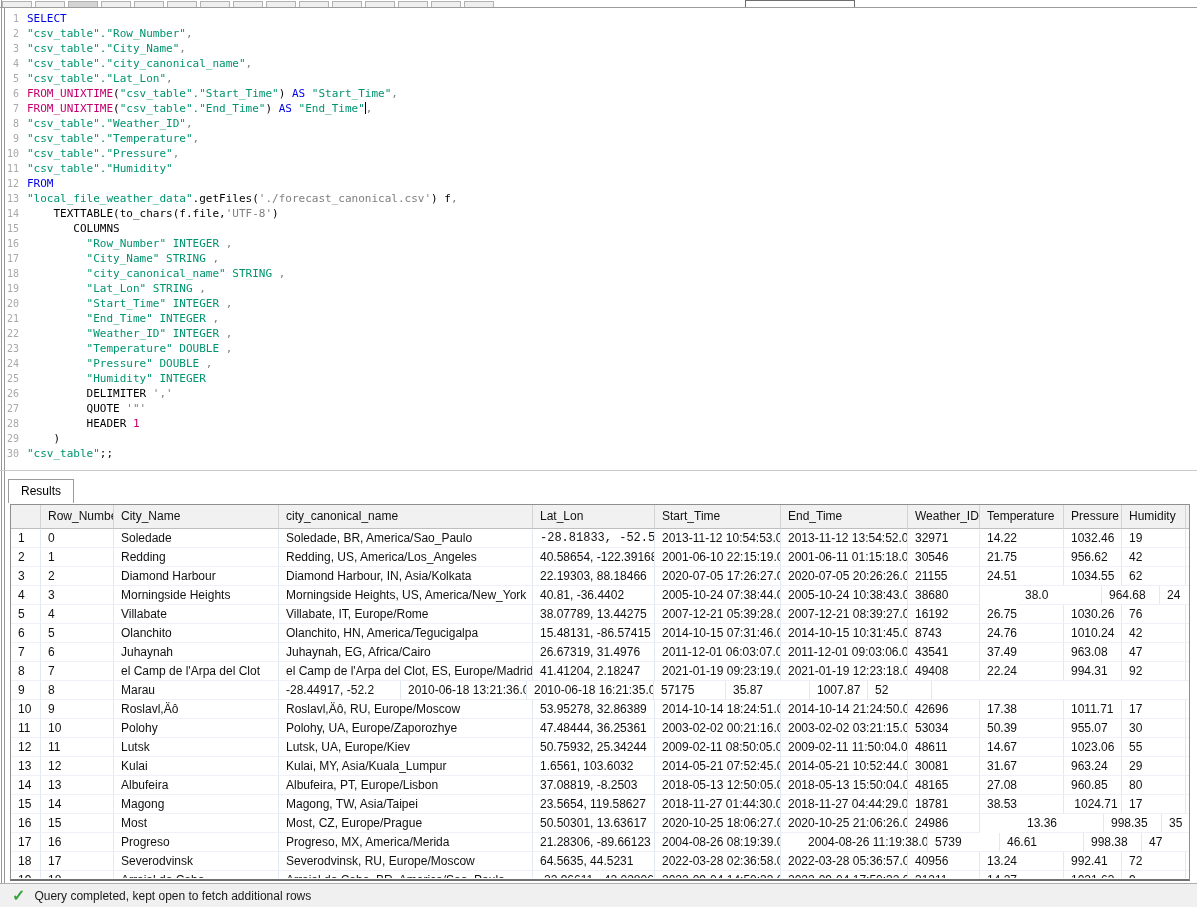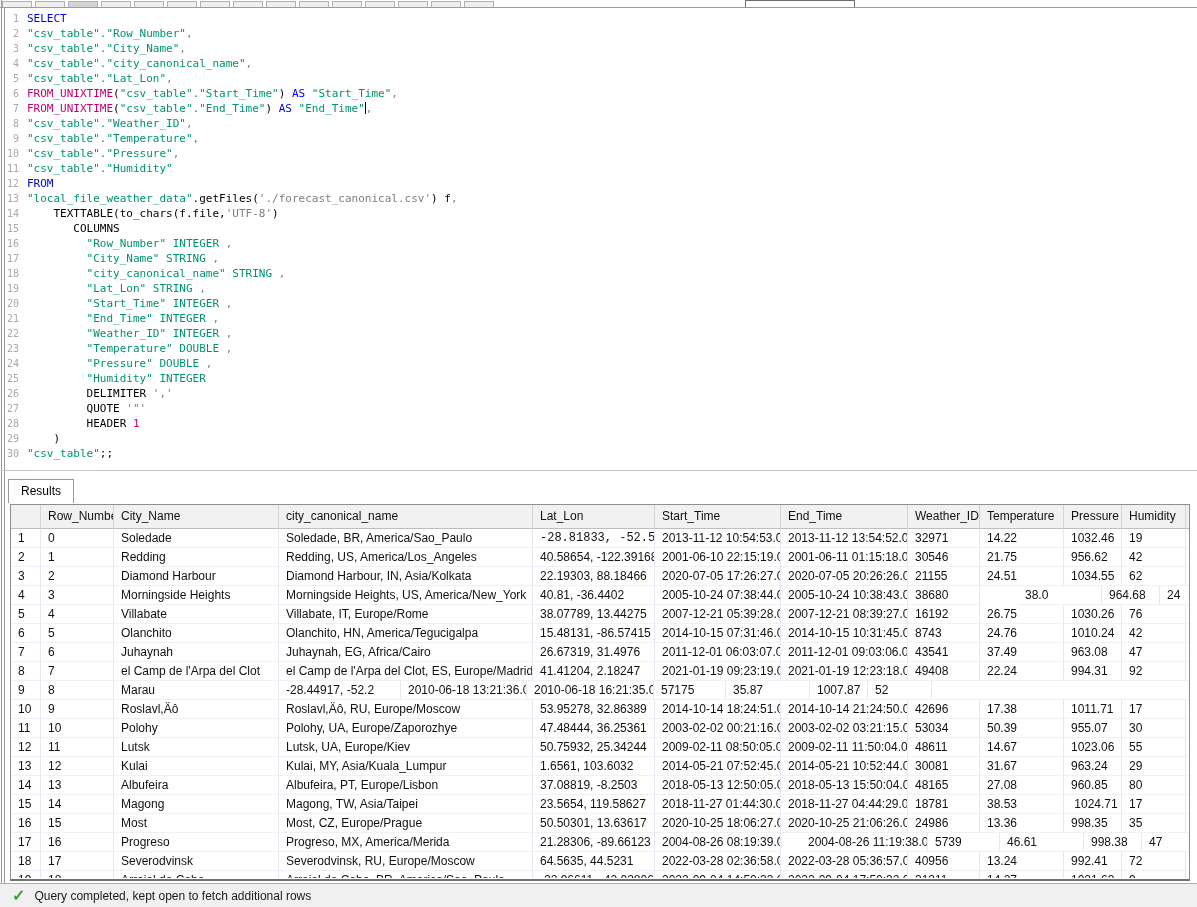--- a/index.html
+++ b/index.html
@@ -436,21 +436,21 @@
       </div>
       <div class="g-row">
         <div class="g-cell" style="width: 30px;">16</div>
         <div class="g-cell" style="width: 73px;">15</div>
         <div class="g-cell" style="width: 165px;">Most</div>
         <div class="g-cell" style="width: 254px;">Most, CZ, Europe/Prague</div>
         <div class="g-cell" style="width: 122px;">50.50301, 13.63617</div>
         <div class="g-cell" style="width: 126px;">2020-10-25 18:06:27.0</div>
         <div class="g-cell" style="width: 127px;">2020-10-25 21:06:26.0</div>
         <div class="g-cell" style="width: 72px;">24986</div>
-        <div class="g-cell" style="width: 84px;">13.36</div>
+        <div class="g-cell" style="width: 84px; margin-left: 40px;">13.36</div>
         <div class="g-cell" style="width: 58px;">998.35</div>
         <div class="g-cell" style="width: 64px;">35</div>
         <div class="g-cell g-fill"></div>
       </div>
       <div class="g-row">
         <div class="g-cell" style="width: 30px;">17</div>
         <div class="g-cell" style="width: 73px;">16</div>
         <div class="g-cell" style="width: 165px;">Progreso</div>
         <div class="g-cell" style="width: 254px;">Progreso, MX, America/Merida</div>
         <div class="g-cell" style="width: 122px;">21.28306, -89.66123</div>

